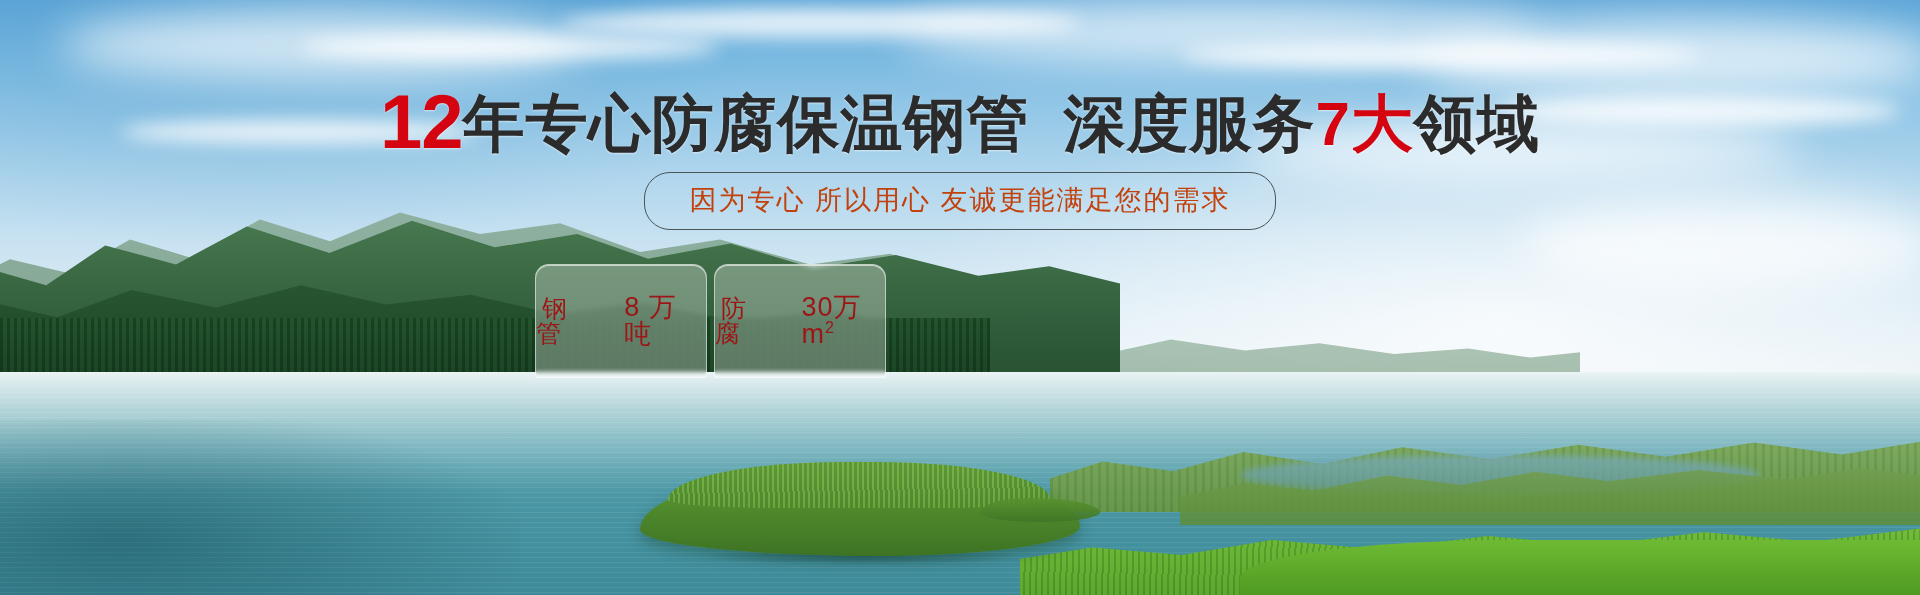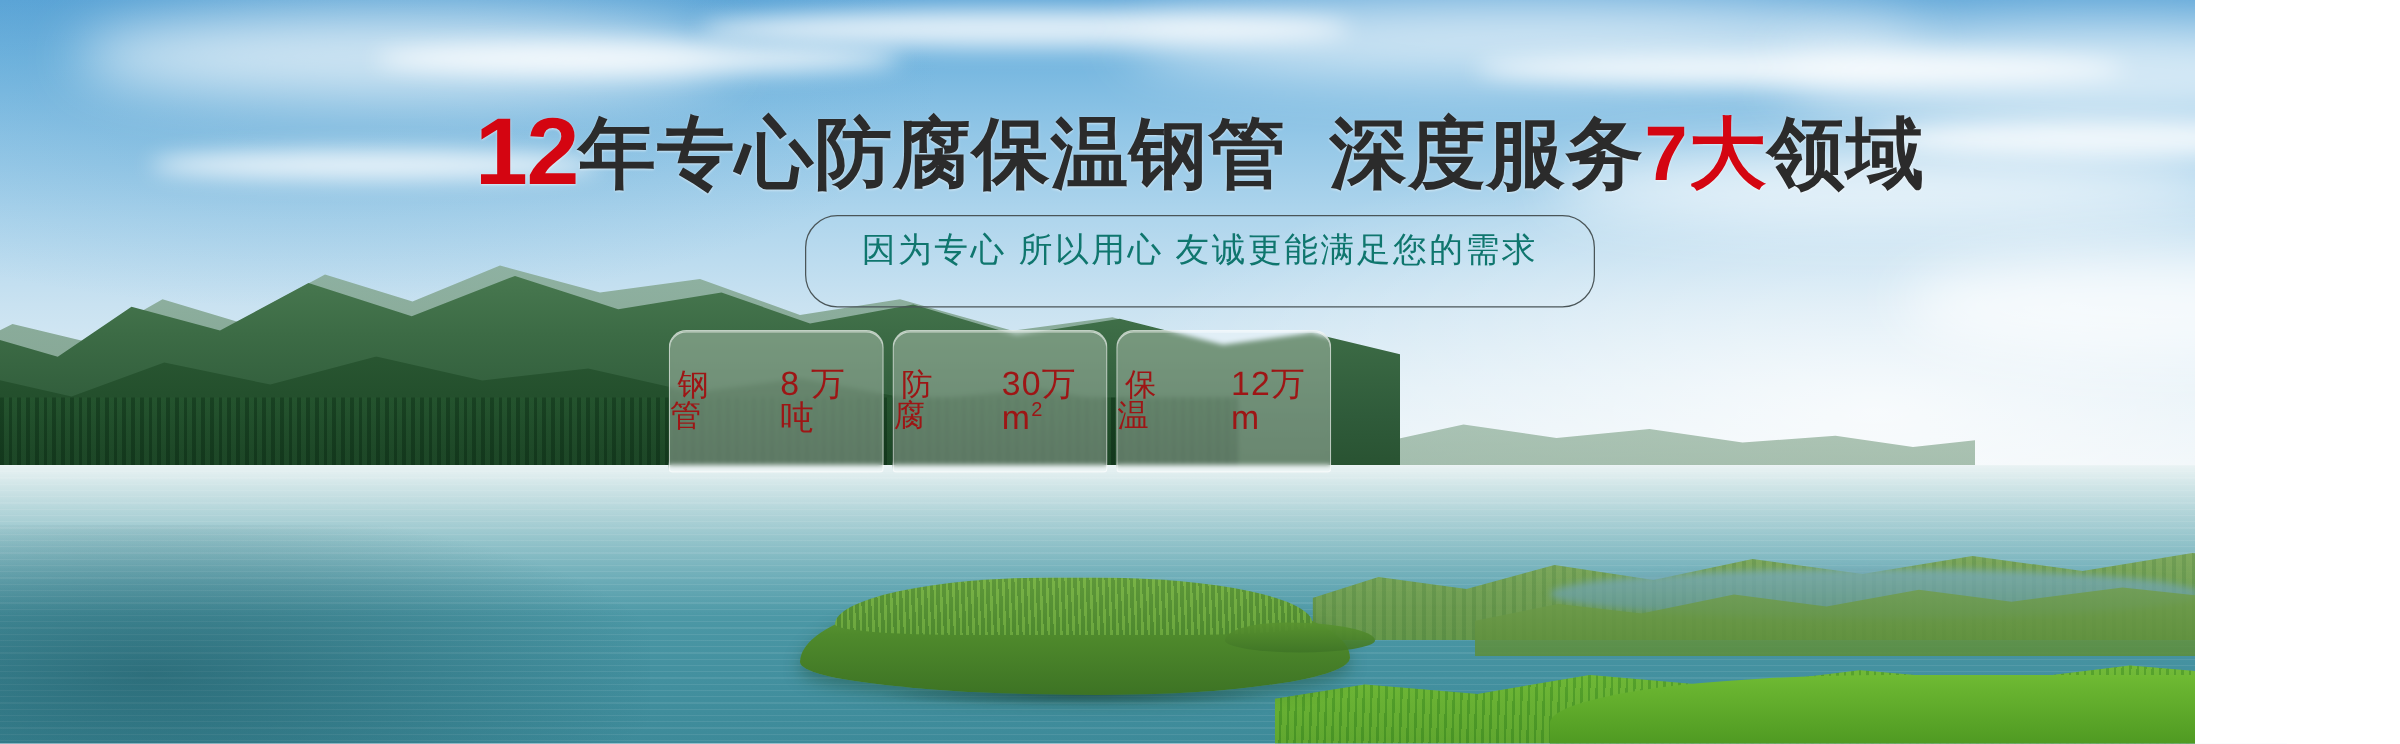--- a/index.html
+++ b/index.html
@@ -1,21 +1,21 @@
 <!DOCTYPE html>
 <html><head>
 <meta charset="utf-8">
 <title>Banner</title>
 <style>
   html,body{margin:0;padding:0;background:#fff;}
   body{font-family:"Liberation Sans","DejaVu Sans",sans-serif;}
 
   .banner{
     position:relative;
-    width:1756px;
+    width:1920px;
     height:595px;
     overflow:hidden;
     background:#bcd9ec;
   }
 
   
   .sky{
     position:absolute; left:0; top:0; width:1920px; height:420px;
     background:
       linear-gradient(to bottom,
@@ -184,26 +184,26 @@
   }
   .headline .red{ color:#d40511; }
   .headline .gap{ display:inline-block; width:34px; }
 
   
   .pill-wrap{
     position:absolute; top:172px; left:0; width:1920px; text-align:center;
   }
   .pill{
     display:inline-block;
-    padding:9px 44px 27px;
+    padding:9px 44px 11px;
     border:1.5px solid #4a5558;
     border-radius:26px;
     font-size:27px;
     letter-spacing:2px;
-    color:#0f766e;
+    color:#c2410c;
     background:transparent;
     white-space:nowrap;
   }
 
   
   .cards{
     position:absolute; top:264px; left:535px;
     display:flex;
     gap:7px;
   }
@@ -299,20 +299,16 @@
     <div class="card">
       <div class="card-label">钢 管</div>
       <div class="card-value"><span>8 万 吨</span><sup></sup></div>
     </div>
 
     <div class="card">
       <div class="card-label">防 腐</div>
       <div class="card-value"><span>30万m</span><sup>2</sup></div>
     </div>
 
-    <div class="card">
-      <div class="card-label">保 温</div>
-      <div class="card-value"><span>12万m</span><sup></sup></div>
-    </div>
 
   </div>
 
 </div>
 
 </body></html>

